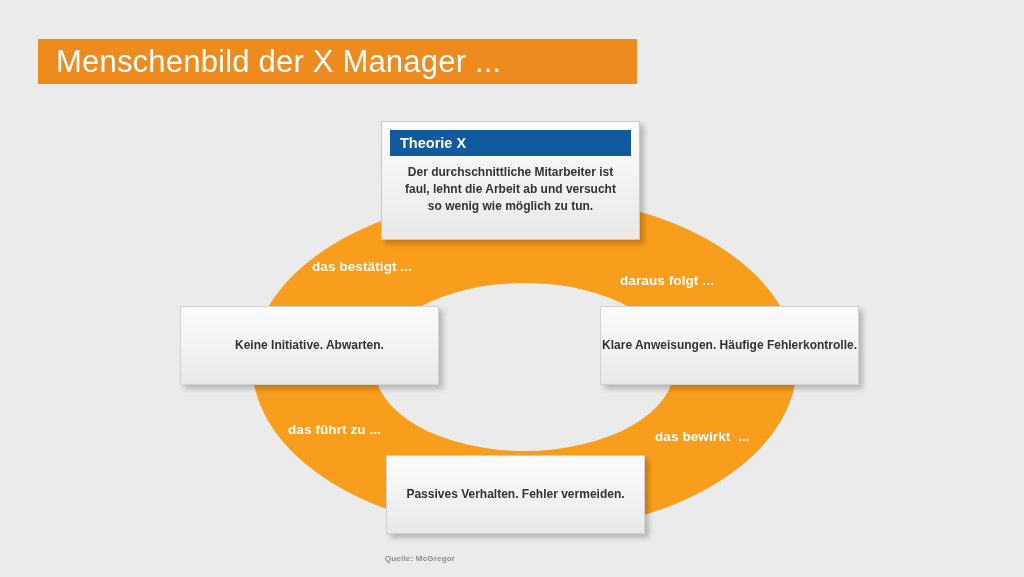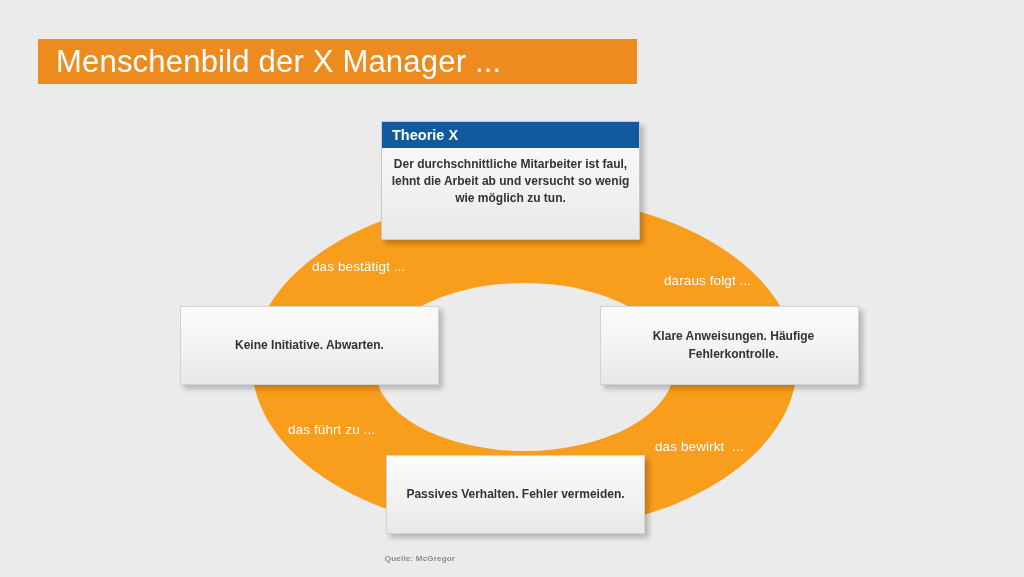--- a/index.html
+++ b/index.html
@@ -52,28 +52,28 @@
     width: 545px;
     height: 336px;
   }
   #ring svg { display: block; }
 
   
   .ring-label {
     position: absolute;
     color: #ffffff;
     font-size: 13.5px;
-    font-weight: 400;
+    font-weight: 700;
     white-space: pre;
     letter-spacing: 0.1px;
   }
   #label-bestaetigt { left: 312px; top: 259px; }
-  #label-folgt      { left: 664px; top: 273px; }
+  #label-folgt      { left: 620px; top: 273px; }
   #label-fuehrt     { left: 288px; top: 422px; }
-  #label-bewirkt    { left: 655px; top: 439px; }
+  #label-bewirkt    { left: 655px; top: 429px; }
 
   
   .card {
     position: absolute;
     background: linear-gradient(to bottom, #fbfbfb 0%, #f4f4f4 45%, #e8e8e8 100%);
     border: 1px solid #d2d2d2;
     box-shadow: 4px 4px 5px rgba(0,0,0,0.22);
     box-sizing: border-box;
   }
   .card-body {
@@ -83,21 +83,21 @@
     line-height: 1.42;
     text-align: center;
   }
 
   
   #theorie-card {
     left: 381px;
     top: 121px;
     width: 259px;
     height: 119px;
-    padding: 0;
+    padding: 8px;
     border: 1px solid #c9c9c9;
   }
   #theorie-header {
     height: 26px;
     background: #125a9e;
     color: #ffffff;
     font-size: 14.5px;
     font-weight: bold;
     line-height: 26px;
     padding-left: 10px;
@@ -118,21 +118,20 @@
     justify-content: center;
   }
   #card-right {
     left: 600px;
     top: 306px;
     width: 259px;
     height: 79px;
     display: flex;
     align-items: center;
     justify-content: center;
-    padding-left: 8px;
   }
   #card-bottom {
     left: 386px;
     top: 455px;
     width: 259px;
     height: 79px;
     display: flex;
     align-items: center;
     justify-content: center;
   }

